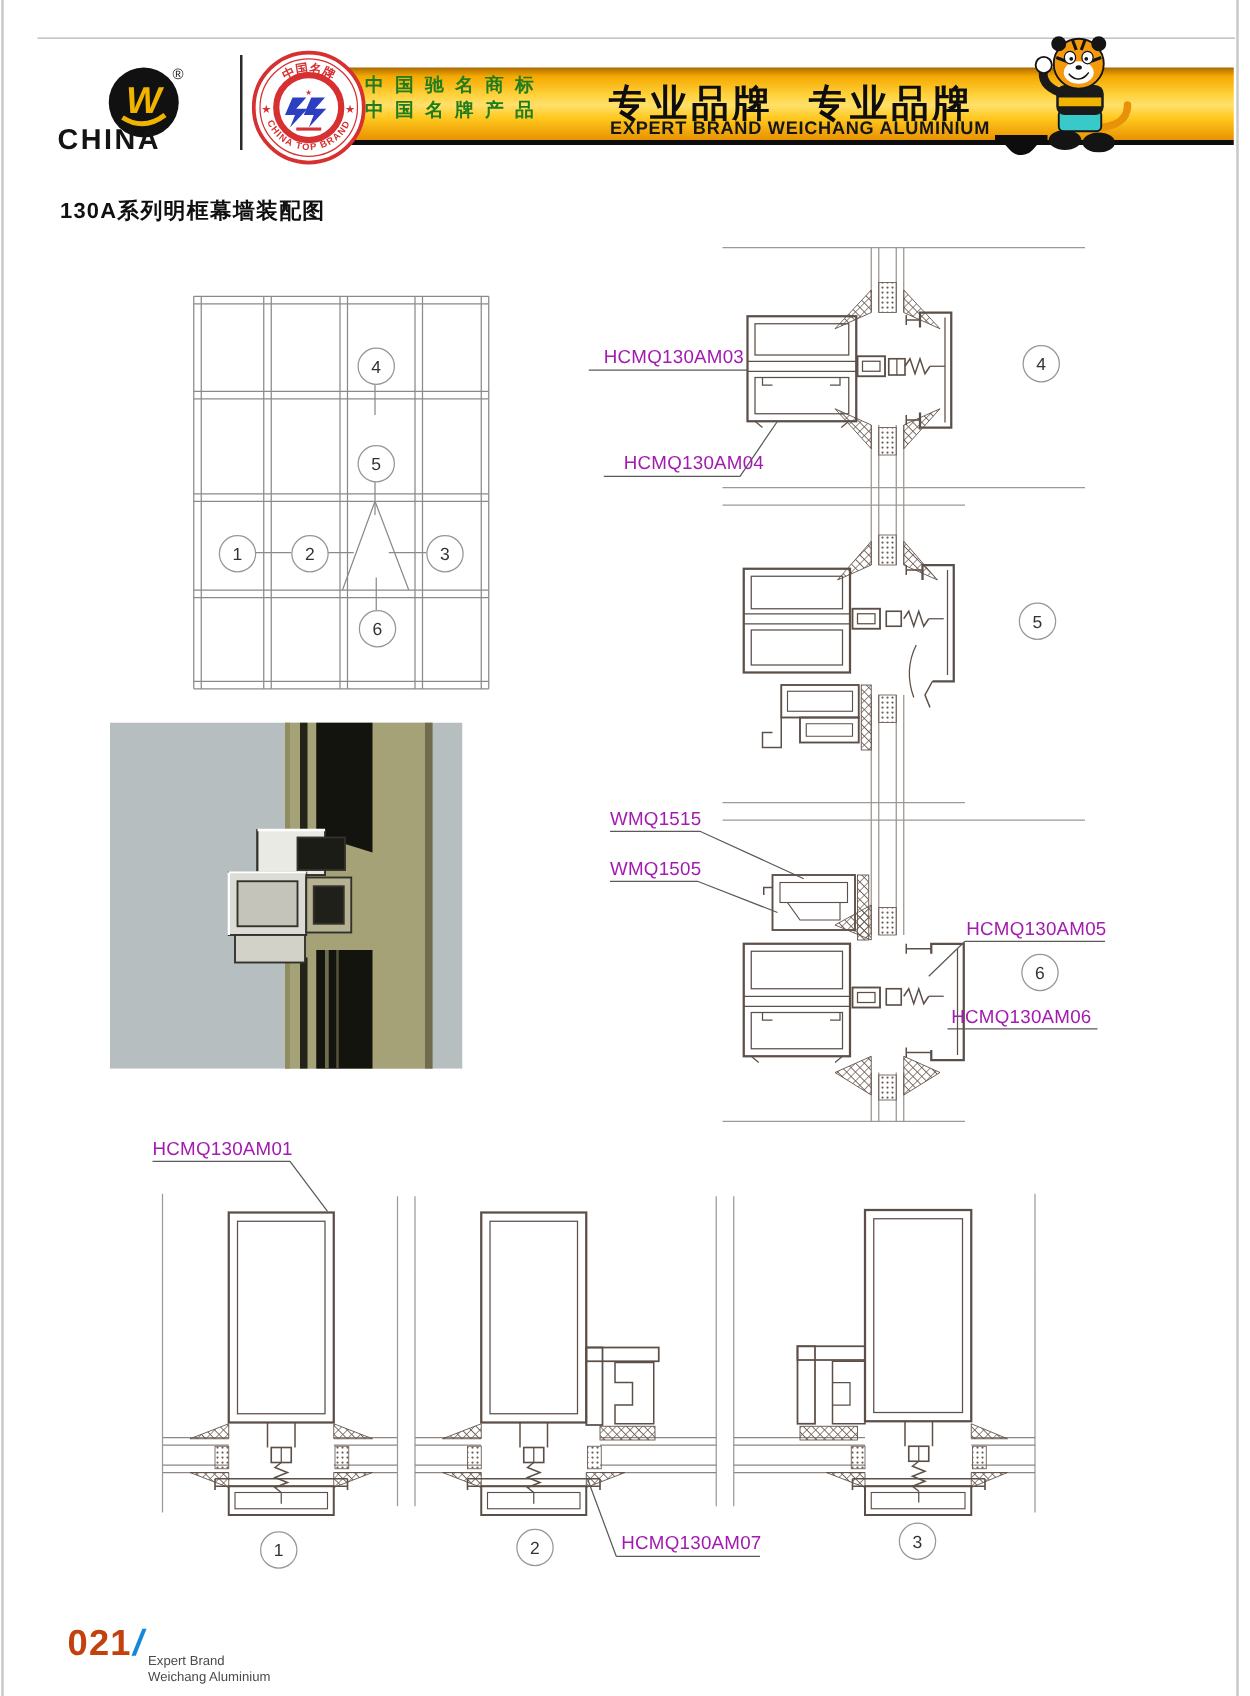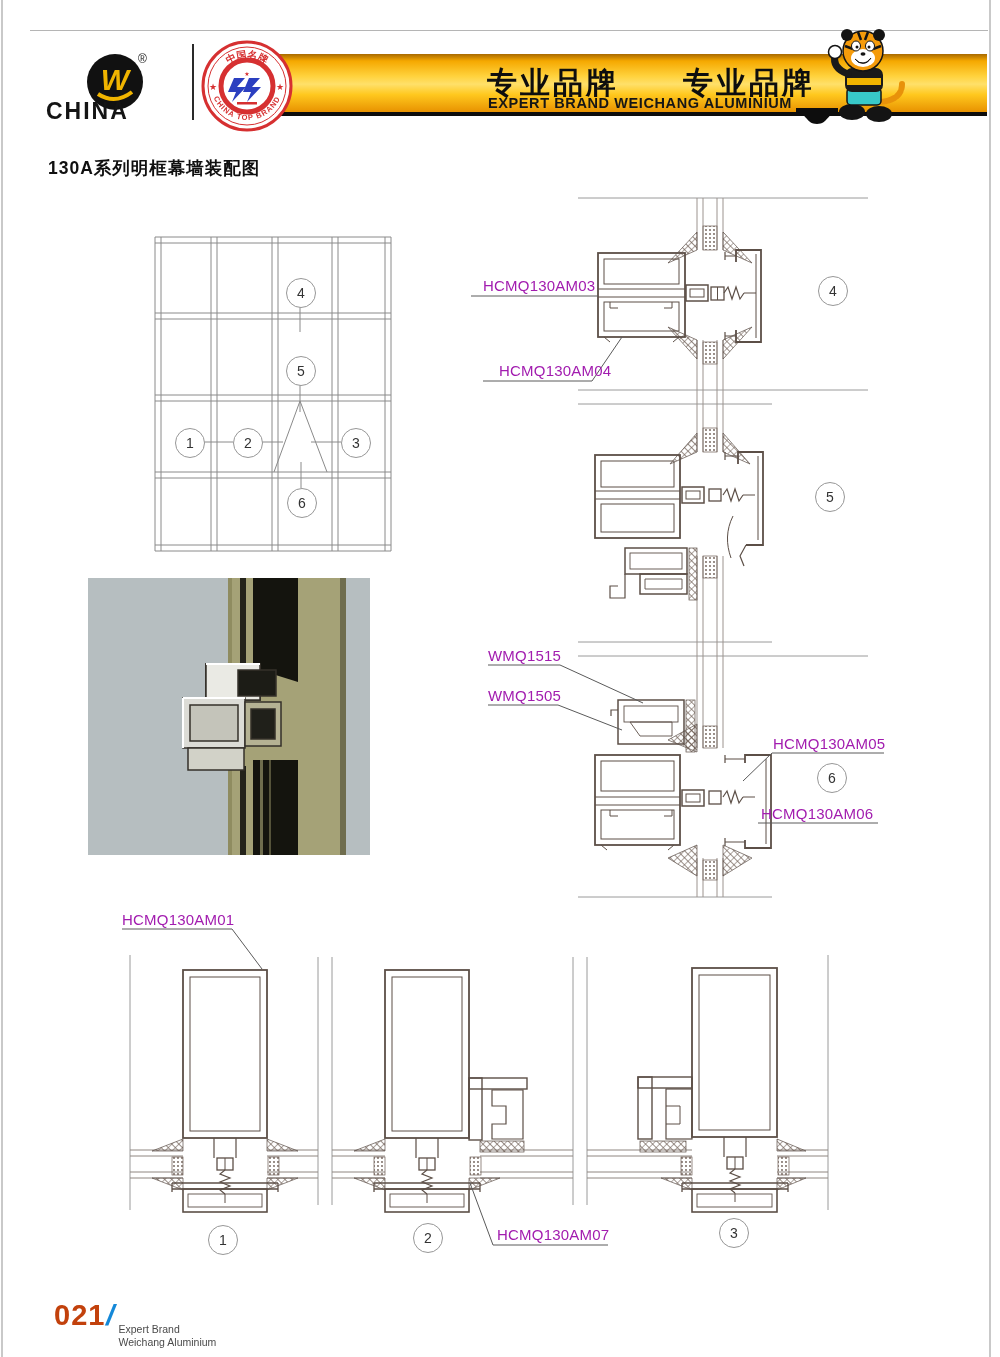--- a/index.html
+++ b/index.html
@@ -13,21 +13,21 @@
   
   .wacang-text{left:46px;top:98px;width:145px;font-size:23px;font-weight:bold;
                letter-spacing:2px;color:#141414;}
   .reg{left:138px;top:52px;font-size:12px;color:#222;}
   .divider{left:192px;top:44px;width:2px;height:76px;background:#2a2a2a;}
   .banner{left:243px;top:54px;width:744px;height:58px;
           background:linear-gradient(to bottom,#a96a00 0%,#f5a800 12%,#ffd23c 38%,#ffe06a 52%,#ffc81e 70%,#e89200 100%);
           border-bottom:4px solid #0d0d0d;}
   .awards{left:292px;top:59px;width:200px;color:#1e7d1e;font-weight:bold;font-size:15px;
           letter-spacing:9px;line-height:20px;white-space:nowrap;}
-  .banner-title{left:487px;top:63px;display:flex;gap:64px;font-size:30px;font-weight:bold;
+  .banner-title{left:487px;top:63px;display:flex;gap:28px;font-size:30px;font-weight:bold;
           color:#0e0e0e;letter-spacing:3px;white-space:nowrap;font-family:Liberation Serif, serif;}
   .banner-sub{left:488px;top:95px;font-size:14.5px;font-weight:600;color:#161616;
           letter-spacing:0.6px;white-space:nowrap;}
   .doc-title{left:48px;top:156px;font-size:17.5px;font-weight:bold;color:#101010;letter-spacing:1px;}
   
   .callout{width:28px;height:28px;border:1px solid #979797;border-radius:50%;background:#fff;
            display:flex;align-items:center;justify-content:center;font-size:14px;color:#333;}
   
   .cadlabel{font-size:15px;color:#a21caf;white-space:nowrap;letter-spacing:0.2px;}
   
@@ -54,20 +54,24 @@
   <div class="abs reg">®</div>
   <div class="abs wacang-text">CHINA</div>
   <div class="abs divider"></div>
 
   <div class="abs banner"></div>
 
   <svg class="abs" style="left:794px;top:108px;" width="48" height="20">
     <path d="M2,0 L2,4 C12,4 12,16 23,16 C34,16 34,4 44,4 L44,0 Z" fill="#0d0d0d"></path>
   </svg>
 
+  <div class="abs awards">
+    <div>中国驰名商标</div>
+    <div>中国名牌产品</div>
+  </div>
   <div class="abs banner-title">
     <span>专业品牌</span>
     <span>专业品牌</span>
   </div>
   <div class="abs banner-sub">EXPERT BRAND WEICHANG ALUMINIUM</div>
 
   <svg class="abs" style="left:201px;top:40px;" width="92" height="92">
     <defs>
       <path id="arcT" d="M14,50 A32,32 0 0 1 78,50"></path>
       <path id="arcB" d="M10,44 A36,36 0 0 0 82,44"></path>

